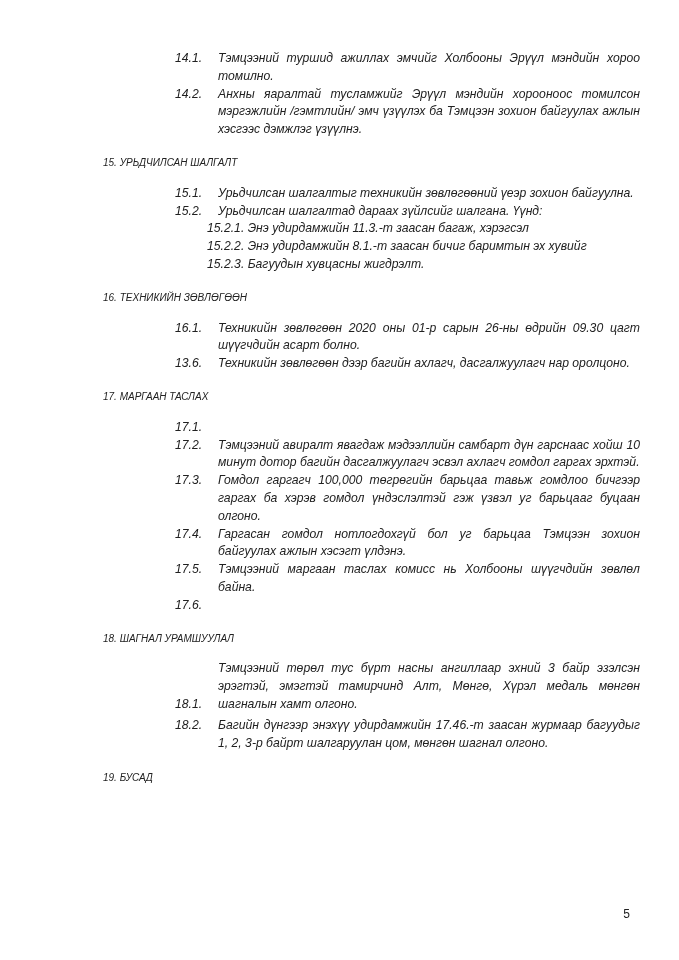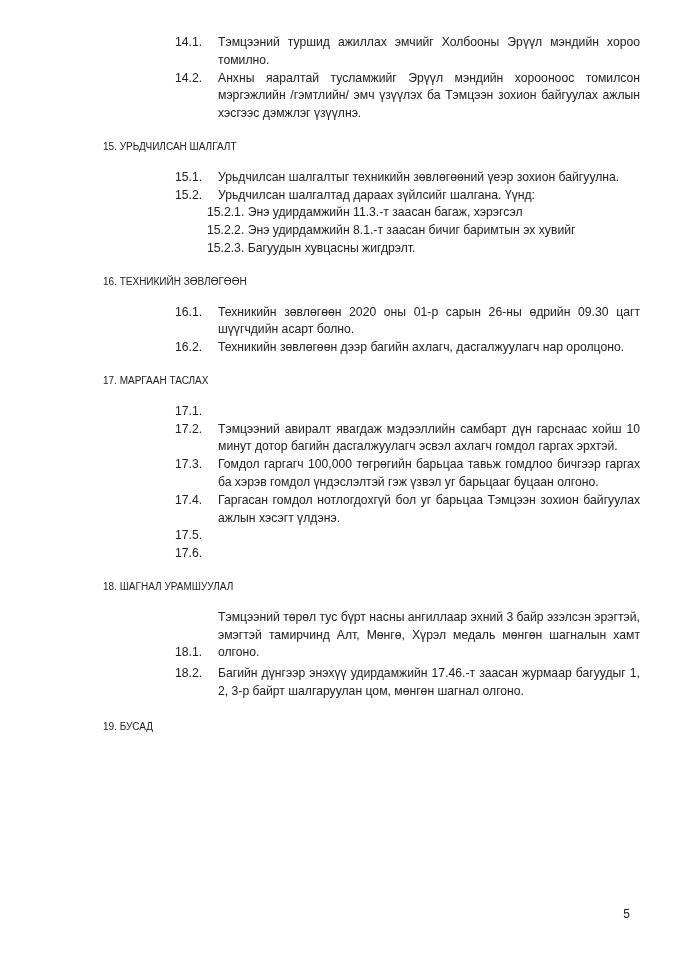--- a/index.html
+++ b/index.html
@@ -12,24 +12,25 @@
     width: 679px;
     height: 960px;
     background: #ffffff;
     overflow: hidden;
     font-family: "Liberation Sans", "DejaVu Sans", sans-serif;
     color: #212121;
   }
   .content {
     position: absolute;
     left: 103px;
-    top: 34px;
+    top: 50px;
     width: 537px;
     font-size: 12.2px;
     line-height: 17.8px;
+    font-style: italic;
   }
   .section-heading {
     font-size: 10px;
     line-height: 17.8px;
     margin: 15px 0 13px 0;
     white-space: nowrap;
   }
   .section:first-child .section-heading { margin-top: 0; }
   .section:last-child .section-heading { margin-top: 17px; }
   .item {
@@ -91,21 +92,21 @@
         </div>
   </div>
       <div class="section">
     <div class="section-heading">16. ТЕХНИКИЙН ЗӨВЛӨГӨӨН</div>
     <div class="section-items">
           <div class="item">
     <div class="num">16.1.</div>
     <div class="txt">Техникийн зөвлөгөөн 2020 оны 01-р сарын 26-ны өдрийн 09.30 цагт шүүгчдийн асарт болно.</div>
   </div>
           <div class="item">
-    <div class="num">16.2.</div>
+    <div class="num">13.6.</div>
     <div class="txt">Техникийн зөвлөгөөн дээр багийн ахлагч, дасгалжуулагч нар оролцоно.</div>
   </div>
         </div>
   </div>
       <div class="section">
     <div class="section-heading">17. МАРГААН ТАСЛАХ</div>
     <div class="section-items">
           <div class="item">
     <div class="num">17.1.</div>
   </div>
@@ -116,20 +117,21 @@
           <div class="item">
     <div class="num">17.3.</div>
     <div class="txt">Гомдол гаргагч 100,000 төгрөгийн барьцаа тавьж гомдлоо бичгээр гаргах ба хэрэв гомдол үндэслэлтэй гэж үзвэл уг барьцааг буцаан олгоно.</div>
   </div>
           <div class="item">
     <div class="num">17.4.</div>
     <div class="txt">Гаргасан гомдол нотлогдохгүй бол уг барьцаа Тэмцээн зохион байгуулах ажлын хэсэгт үлдэнэ.</div>
   </div>
           <div class="item">
     <div class="num">17.5.</div>
+    <div class="txt">Тэмцээний маргаан таслах комисс нь Холбооны шүүгчдийн зөвлөл байна.</div>
   </div>
           <div class="item">
     <div class="num">17.6.</div>
   </div>
         </div>
   </div>
       <div class="section">
     <div class="section-heading">18. ШАГНАЛ УРАМШУУЛАЛ</div>
     <div class="section-items">
           <div class="item gap-after">

